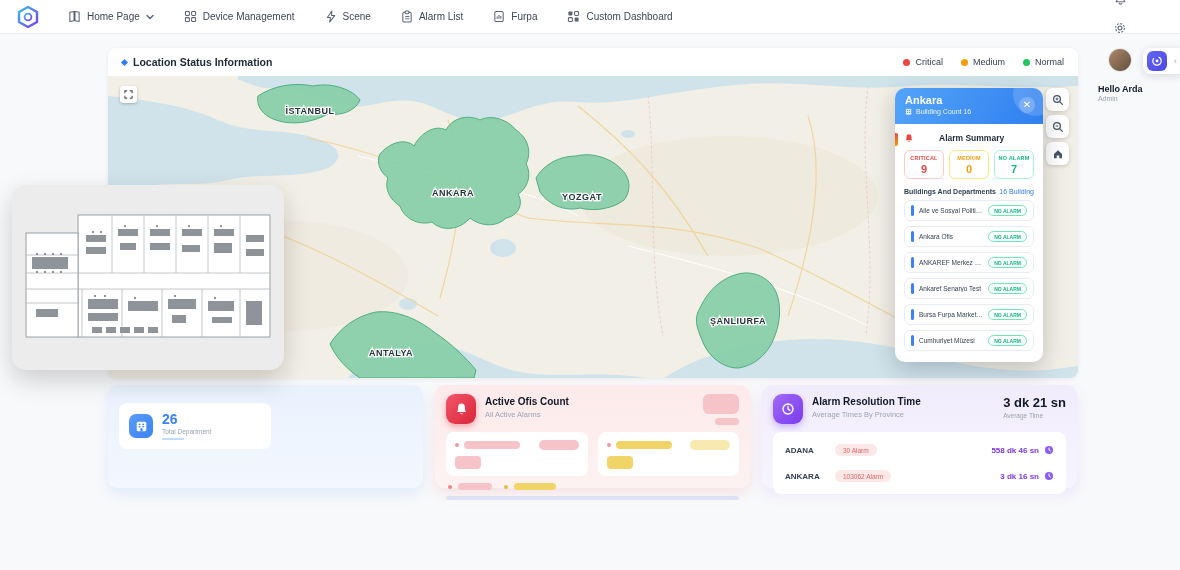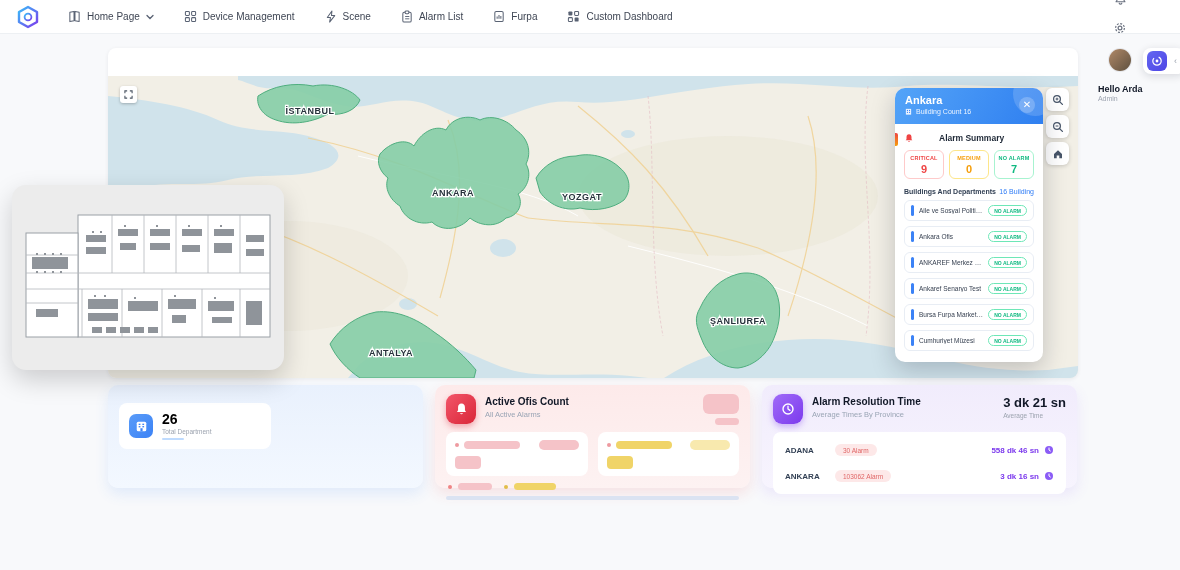--- a/index.html
+++ b/index.html
@@ -104,21 +104,21 @@
   .card-ico { width:30px; height:30px; border-radius:9px; display:flex; align-items:center; justify-content:center; flex:none; }
   .ico-blue { background:linear-gradient(135deg,#5a8df7,#2f6bf0); box-shadow:0 3px 6px rgba(47,107,240,.35); }
   .ico-red { background:linear-gradient(135deg,#f3566a,#d92638); box-shadow:0 3px 6px rgba(217,38,56,.35); }
   .ico-purple { background:linear-gradient(135deg,#a06bf8,#7c3aed); box-shadow:0 3px 6px rgba(124,58,237,.35); }
   .card-title { font-size:10px; font-weight:bold; color:#111827; padding-top:2px; }
   .card-sub { font-size:7.5px; color:#9aa5b5; margin-top:3px; }
   .card-body { display:flex; gap:10px; margin-top:9px; }
   .subcard { background:#fff; border-radius:8px; }
   .sc-dept { width:152px; height:46px; display:flex; align-items:center; gap:9px; padding:0 10px; }
   .sc-dept-ico { width:24px; height:24px; border-radius:7px; background:linear-gradient(135deg,#5a9cf8,#3b82f6); display:flex; align-items:center; justify-content:center; }
-  .dept-num { font-size:14px; font-weight:bold; color:#000000; line-height:1; }
+  .dept-num { font-size:14px; font-weight:bold; color:#3b82f6; line-height:1; }
   .dept-label { font-size:6.5px; color:#9ca3af; margin-top:2px; }
   .dept-underline { width:22px; height:2.5px; border-radius:2px; background:#bfdbfe; margin-top:3px; }
   .sc-device { width:131px; height:46px; border-left:3px solid #3b82f6; padding:8px 10px; }
   .device-row { display:flex; align-items:center; gap:4px; }
   .blue-dot { width:4px; height:4px; border-radius:50%; background:#3b82f6; }
   .device-label { font-size:7px; color:#475569; }
   .device-num { font-size:11px; font-weight:bold; color:#2563eb; margin-top:5px; letter-spacing:.5px; }
   
   .sk { border-radius:4px; }
   .alarm-top-sk { position:absolute; right:11px; top:9px; display:flex; flex-direction:column; align-items:flex-end; gap:4px; }
@@ -253,20 +253,40 @@
       </div>
       <div class="avatar"></div>
       <div class="user-block">
         <div class="user-name">Hello Arda</div>
         <div class="user-role">Admin</div>
       </div>
     </div>
   </header>
 
   <section class="map-panel">
+    <div class="panel-header">
+      <div class="panel-title">
+        <span class="title-dot"></span>
+        <span>Location Status Information</span>
+      </div>
+      <div class="legend">
+        <div class="legend-item">
+          <span class="legend-dot ld-critical"></span>
+          <span>Critical</span>
+        </div>
+        <div class="legend-item">
+          <span class="legend-dot ld-medium"></span>
+          <span>Medium</span>
+        </div>
+        <div class="legend-item">
+          <span class="legend-dot ld-normal"></span>
+          <span>Normal</span>
+        </div>
+      </div>
+    </div>
 
     <div class="map-area">
       <svg viewBox="0 0 970 302" preserveAspectRatio="none">
         <rect width="970" height="302" fill="#f2efe6"></rect>
         <ellipse cx="620" cy="120" rx="150" ry="60" fill="#ebe7d9" opacity=".6"></ellipse>
         <ellipse cx="180" cy="200" rx="120" ry="55" fill="#ebe7d9" opacity=".5"></ellipse>
 
         <path d="M130,0 L970,0 L970,10 C900,14 850,6 800,10 C740,16 700,4 640,8 C560,14 520,30 470,26 C430,22 410,40 380,44 C350,48 330,30 310,26 C280,20 260,34 238,30 C210,26 190,10 170,12 C150,14 140,6 130,4 Z" fill="#d0e3eb"></path>
         <path d="M0,20 C40,24 80,30 110,44 C140,58 170,52 200,60 C230,68 240,80 220,92 C190,104 150,96 120,104 C90,112 60,104 30,112 L0,118 Z" fill="#d0e3eb"></path>
         <path d="M0,110 C30,122 42,152 27,182 C17,206 27,230 12,252 L0,252 Z" fill="#d0e3eb"></path>

